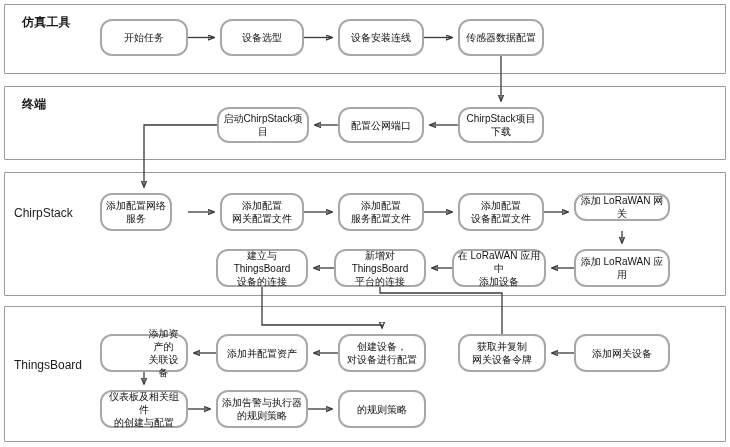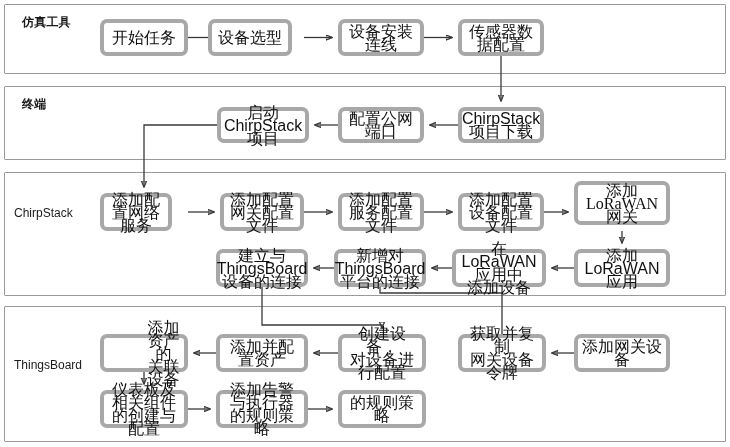--- a/index.html
+++ b/index.html
@@ -3,23 +3,23 @@
 <meta charset="utf-8">
 <style>
   html,body{margin:0;padding:0;background:#fff;}
   body{font-family:"Liberation Sans","DejaVu Sans",sans-serif;}
   #canvas{position:relative;width:730px;height:447px;background:#ffffff;overflow:hidden;}
 
   .band{position:absolute;border:1px solid #9a9a9a;background:#fff;border-radius:1px;box-sizing:border-box;}
   .band-label{position:absolute;font-size:12px;color:#1a1a1a;font-weight:600;letter-spacing:.2px;white-space:nowrap;}
   .band-label.latin{font-weight:500;letter-spacing:0;margin-top:24px;}
 
-  .node{position:absolute;box-sizing:border-box;border:4px solid #14532d;border-radius:7px;background:#fff;
+  .node{position:absolute;box-sizing:border-box;border:2px solid #14532d;border-radius:12px;background:#fff;
         display:flex;align-items:center;justify-content:center;text-align:center;
-        font-size:16px;line-height:13px;color:#111;padding:2px 3px;
+        font-size:10px;line-height:13px;color:#111;padding:2px 3px;
         box-shadow:0 0 0 0 rgba(0,0,0,0);}
   .node span{display:block;white-space:pre-line;}
 
   svg.wires{position:absolute;left:0;top:0;width:730px;height:447px;overflow:visible;pointer-events:none;}
   svg.wires path,svg.wires line{stroke:#3a3a3a;stroke-width:1.3;fill:none;}
 </style>
 </head>
 <body>
 
 <div id="canvas">
@@ -65,21 +65,21 @@
         <path d="M 144 372 L 144 384" stroke="#3a3a3a" fill="none" marker-end="url(#ah)"></path>
         <path d="M 188 409 L 210 409" stroke="#3a3a3a" fill="none" marker-end="url(#ah)"></path>
         <path d="M 308 409 L 332 409" stroke="#3a3a3a" fill="none" marker-end="url(#ah)"></path>
       </g>
   </svg>
 
   <div id="nodes-layer">
       <div class="node" style="left: 100px; top: 19px; width: 88px; height: 37px; border-color: rgb(168, 168, 168);">
         <span>开始任务</span>
       </div>
-      <div class="node" style="left: 208px; top: 19px; width: 84px; height: 37px; border-color: rgb(168, 168, 168); text-align: center;">
+      <div class="node" style="left: 220px; top: 19px; width: 84px; height: 37px; border-color: rgb(168, 168, 168); text-align: center;">
         <span>设备选型</span>
       </div>
       <div class="node" style="left: 338px; top: 19px; width: 86px; height: 37px; border-color: rgb(168, 168, 168);">
         <span>设备安装连线</span>
       </div>
       <div class="node" style="left: 458px; top: 19px; width: 86px; height: 37px; border-color: rgb(168, 168, 168);">
         <span>传感器数据配置</span>
       </div>
       <div class="node" style="left: 458px; top: 107px; width: 86px; height: 36px; border-color: rgb(168, 168, 168);">
         <span>ChirpStack项目下载</span>
@@ -98,21 +98,21 @@
 网关配置文件</span>
       </div>
       <div class="node" style="left: 338px; top: 193px; width: 86px; height: 38px; border-color: rgb(168, 168, 168);">
         <span>添加配置
 服务配置文件</span>
       </div>
       <div class="node" style="left: 458px; top: 193px; width: 86px; height: 38px; border-color: rgb(168, 168, 168);">
         <span>添加配置
 设备配置文件</span>
       </div>
-      <div class="node" style="left: 574px; top: 181px; width: 96px; height: 44px; border-color: rgb(168, 168, 168); font-family: Liberation Serif, serif;">
+      <div class="node" style="left: 574px; top: 193px; width: 96px; height: 28px; border-color: rgb(168, 168, 168);">
         <span>添加 LoRaWAN 网关</span>
       </div>
       <div class="node" style="left: 574px; top: 249px; width: 96px; height: 38px; border-color: rgb(168, 168, 168);">
         <span>添加 LoRaWAN 应用</span>
       </div>
       <div class="node" style="left: 452px; top: 249px; width: 94px; height: 38px; border-color: rgb(168, 168, 168);">
         <span>在 LoRaWAN 应用中
 添加设备</span>
       </div>
       <div class="node" style="left: 334px; top: 249px; width: 92px; height: 38px; border-color: rgb(168, 168, 168);">

